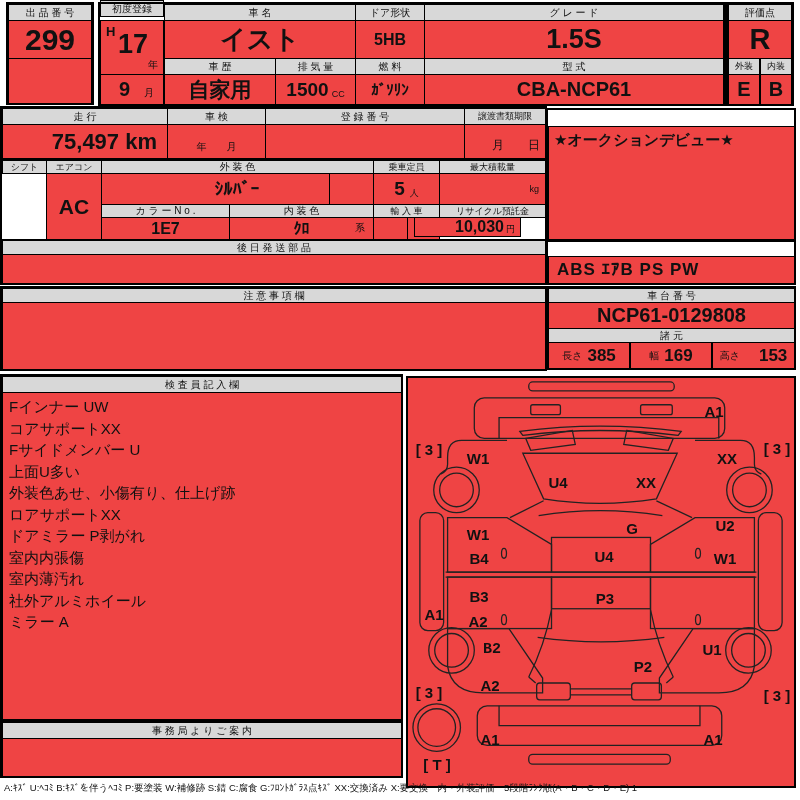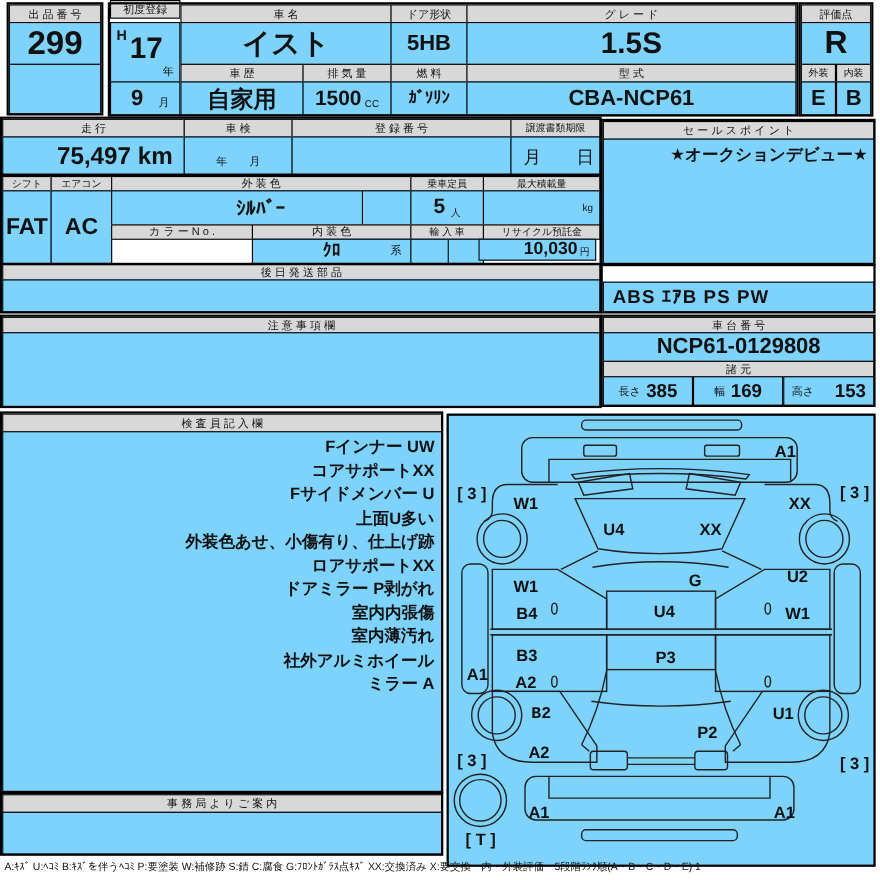--- a/index.html
+++ b/index.html
@@ -1,25 +1,25 @@
 <!DOCTYPE html>
 <html><head>
 <meta charset="utf-8">
 <style>
   html,body{margin:0;padding:0;background:#fff;}
   #sheet{position:relative;width:800px;height:800px;background:#fff;overflow:hidden;
          font-family:"Liberation Sans","DejaVu Sans",sans-serif;color:#111;}
-  .cell{position:absolute;box-sizing:border-box;border:1px solid #000;background:#7dd3fc;overflow:hidden;text-align:right;}
+  .cell{position:absolute;box-sizing:border-box;border:1px solid #000;background:#ef4444;overflow:hidden;}
   .hd{position:absolute;box-sizing:border-box;border:1px solid #000;background:#d8d8d8;
       display:flex;align-items:center;justify-content:center;font-size:10px;white-space:nowrap;}
   .vl{display:flex;align-items:center;justify-content:center;font-weight:bold;}
   .outline{position:absolute;box-sizing:border-box;border:2px solid #000;pointer-events:none;background:transparent;}
   .sm{font-weight:normal;font-size:9px;}
   .dlabel{position:absolute;transform:translate(-50%,-50%);font-weight:bold;font-size:15px;white-space:nowrap;color:#111;}
-  .insp-line{font-size:15px;font-weight:bold;line-height:21.5px;white-space:nowrap;}
+  .insp-line{font-size:15px;font-weight:normal;line-height:21.5px;white-space:nowrap;}
   #diagram-svg *{stroke:#222;fill:none;stroke-width:1.3px;}
   .legend{position:absolute;font-size:9.5px;white-space:nowrap;color:#111;}
 </style>
 </head>
 <body>
 
 <div id="sheet">
 
   <div class="hd" style="left:8px;top:4px;width:84px;height:17px">出 品 番 号</div>
   <div class="cell vl" style="left:8px;top:20px;width:84px;height:39px;font-size:30px">299</div>
@@ -40,21 +40,21 @@
   <div class="cell vl" style="left:164px;top:20px;width:192px;height:39px;font-size:26px">イスト</div>
   <div class="hd" style="left:164px;top:58px;width:112px;height:17px">車 歴</div>
   <div class="cell vl" style="left:164px;top:74px;width:112px;height:31px;font-size:21px">自家用</div>
   <div class="hd" style="left:275px;top:58px;width:81px;height:17px">排 気 量</div>
   <div class="cell vl" style="left:275px;top:74px;width:81px;height:31px">
     <span style="font-size:19px">1500</span>
     <span class="sm" style="margin-left:3px;margin-top:8px">CC</span>
   </div>
 
   <div class="hd" style="left:355px;top:4px;width:70px;height:17px">ドア形状</div>
-  <div class="cell vl" style="left:355px;top:20px;width:70px;height:39px;font-size:20px">5HB</div>
+  <div class="cell vl" style="left:355px;top:20px;width:70px;height:39px;font-size:16px">5HB</div>
   <div class="hd" style="left:355px;top:58px;width:70px;height:17px">燃 料</div>
   <div class="cell vl" style="left:355px;top:74px;width:70px;height:31px;font-size:15px">ｶﾞｿﾘﾝ</div>
 
   <div class="hd" style="left:424px;top:4px;width:300px;height:17px">グ レ ー ド</div>
   <div class="cell vl" style="left:424px;top:20px;width:300px;height:39px;font-size:27px">1.5S</div>
   <div class="hd" style="left:424px;top:58px;width:300px;height:17px">型 式</div>
   <div class="cell vl" style="left:424px;top:74px;width:300px;height:31px;font-size:20px">CBA-NCP61</div>
 
   <div class="hd" style="left:728px;top:4px;width:64px;height:17px">評価点</div>
   <div class="cell vl" style="left:728px;top:20px;width:64px;height:39px;font-size:29px">R</div>
@@ -63,61 +63,60 @@
   <div class="cell vl" style="left:728px;top:74px;width:32px;height:31px;font-size:20px">E</div>
   <div class="cell vl" style="left:760px;top:74px;width:32px;height:31px;font-size:20px">B</div>
 
   <div class="hd" style="left:2px;top:108px;width:166px;height:17px">走 行</div>
   <div class="cell vl" style="left:2px;top:124px;width:166px;height:35px;font-size:22px;justify-content:flex-end;padding-right:10px">75,497 km</div>
   <div class="hd" style="left:167px;top:108px;width:99px;height:17px">車 検</div>
   <div class="cell vl" style="left:167px;top:124px;width:99px;height:35px;font-weight:normal;font-size:10px;align-items:flex-end;padding-bottom:4px">年　　月</div>
   <div class="hd" style="left:265px;top:108px;width:200px;height:17px">登 録 番 号</div>
   <div class="cell" style="left:265px;top:124px;width:200px;height:35px"></div>
   <div class="hd" style="left:464px;top:108px;width:82px;height:17px;font-size:9px">譲渡書類期限</div>
-  <div class="cell vl" style="left:464px;top:124px;width:82px;height:35px;font-weight:normal;font-size:16px;align-items:flex-end;justify-content:flex-end;padding:0 5px 4px 0">月　　日</div>
+  <div class="cell vl" style="left:464px;top:124px;width:82px;height:35px;font-weight:normal;font-size:12px;align-items:flex-end;justify-content:flex-end;padding:0 5px 4px 0">月　　日</div>
 
   <div class="hd" style="left:2px;top:160px;width:45px;height:14px;font-size:9px">シフト</div>
-  <div class="cell vl" style="left:2px;top:173px;width:45px;height:67px;font-size:21px">FAT</div>
   <div class="hd" style="left:46px;top:160px;width:56px;height:14px;font-size:9px">エアコン</div>
   <div class="cell vl" style="left:46px;top:173px;width:56px;height:67px;font-size:21px">AC</div>
 
   <div class="hd" style="left:101px;top:160px;width:273px;height:14px">外 装 色</div>
   <div class="cell vl" style="left:101px;top:173px;width:272px;height:32px;font-size:18px">ｼﾙﾊﾞｰ</div>
   <div class="cell" style="left:329px;top:173px;width:45px;height:32px"></div>
 
   <div class="hd" style="left:373px;top:160px;width:67px;height:14px;font-size:9px">乗車定員</div>
   <div class="cell vl" style="left:373px;top:173px;width:67px;height:32px">
     <span style="font-size:19px">5</span>
     <span class="sm" style="margin-left:5px;margin-top:8px">人</span>
   </div>
   <div class="hd" style="left:439px;top:160px;width:107px;height:14px;font-size:9px">最大積載量</div>
   <div class="cell vl" style="left:439px;top:173px;width:107px;height:32px;font-weight:normal;font-size:9px;justify-content:flex-end;padding-right:6px">kg</div>
 
   <div class="hd" style="left:101px;top:204px;width:129px;height:14px">カ ラ ー N o .</div>
+  <div class="cell vl" style="left:101px;top:217px;width:129px;height:23px;font-size:16px">1E7</div>
   <div class="hd" style="left:229px;top:204px;width:145px;height:14px">内 装 色</div>
   <div class="cell vl" style="left:229px;top:217px;width:145px;height:23px">
     <span style="font-size:16px">ｸﾛ</span>
     <span class="sm" style="position:absolute;right:8px;bottom:4px;font-size:10px">系</span>
   </div>
   <div class="hd" style="left:373px;top:204px;width:67px;height:14px;font-size:9px">輸 入 車</div>
   <div class="cell" style="left:373px;top:217px;width:67px;height:23px">
     <div style="position:absolute;left:50%;top:0;bottom:0;border-left:1px solid #000"></div>
   </div>
   <div class="hd" style="left:439px;top:204px;width:107px;height:14px;font-size:9px">リサイクル預託金</div>
-  <div class="cell vl" style="left:435px;top:217px;width:107px;height:20px;justify-content:flex-end;padding-right:5px">
+  <div class="cell vl" style="left:414px;top:217px;width:107px;height:20px;justify-content:flex-end;padding-right:5px">
     <span style="font-size:16px">10,030</span>
     <span class="sm" style="margin-left:2px;margin-top:5px">円</span>
   </div>
 
   <div class="hd" style="left:2px;top:240px;width:544px;height:15px">後 日 発 送 部 品</div>
   <div class="cell" style="left:2px;top:254px;width:544px;height:30px"></div>
   <div class="hd" style="left:2px;top:288px;width:544px;height:15px">注 意 事 項 欄</div>
   <div class="cell" style="left:2px;top:302px;width:544px;height:68px"></div>
 
-  <div class="hd" style="left:548px;top:110px;width:247px;height:17px">セ ー ル ス ポ イ ン ト</div>
   <div class="cell" style="left:548px;top:126px;width:247px;height:114px;font-weight:bold;font-size:15px;padding:4px 5px">★オークションデビュー★</div>
 
   <div class="cell vl" style="left:548px;top:256px;width:247px;height:28px;font-size:17px;justify-content:flex-start;padding-left:8px;letter-spacing:1px">ABS ｴｱB PS PW</div>
 
   <div class="hd" style="left:548px;top:288px;width:247px;height:15px">車 台 番 号</div>
   <div class="cell vl" style="left:548px;top:302px;width:247px;height:27px;font-size:20px">NCP61-0129808</div>
   <div class="hd" style="left:548px;top:328px;width:247px;height:15px">諸 元</div>
   <div class="cell vl" style="left:548px;top:342px;width:82px;height:27px">
     <span class="sm" style="font-size:10px;margin-right:5px">長さ</span>
     <span style="font-size:17px">385</span>

